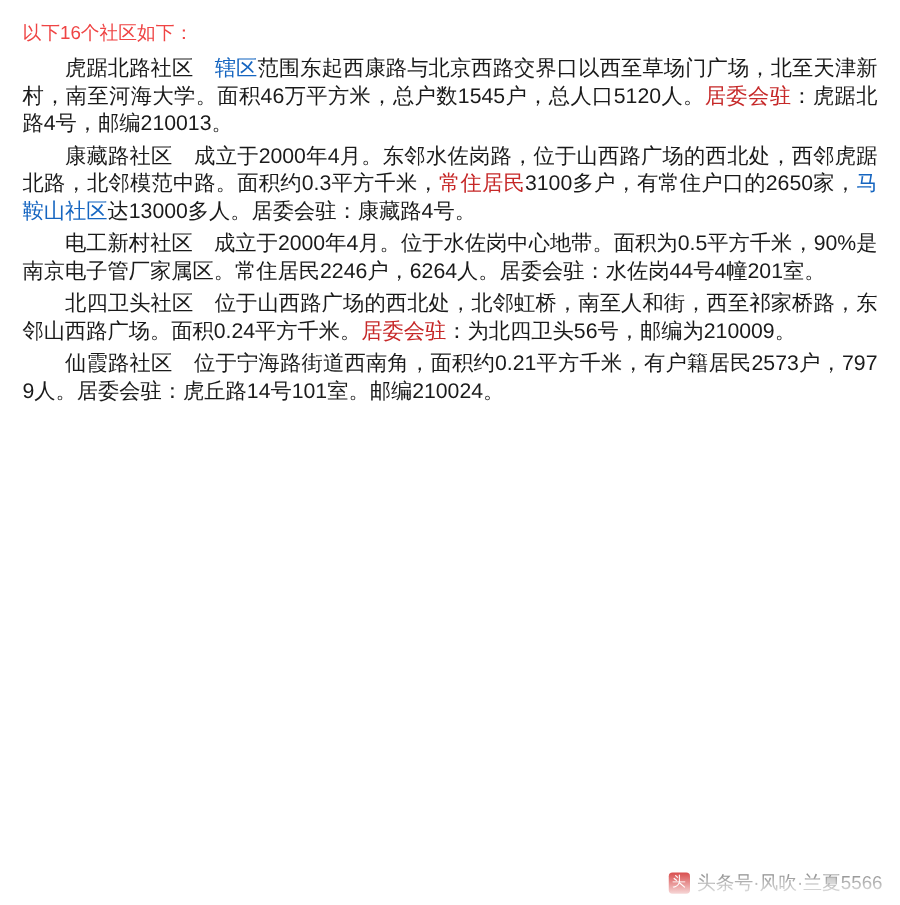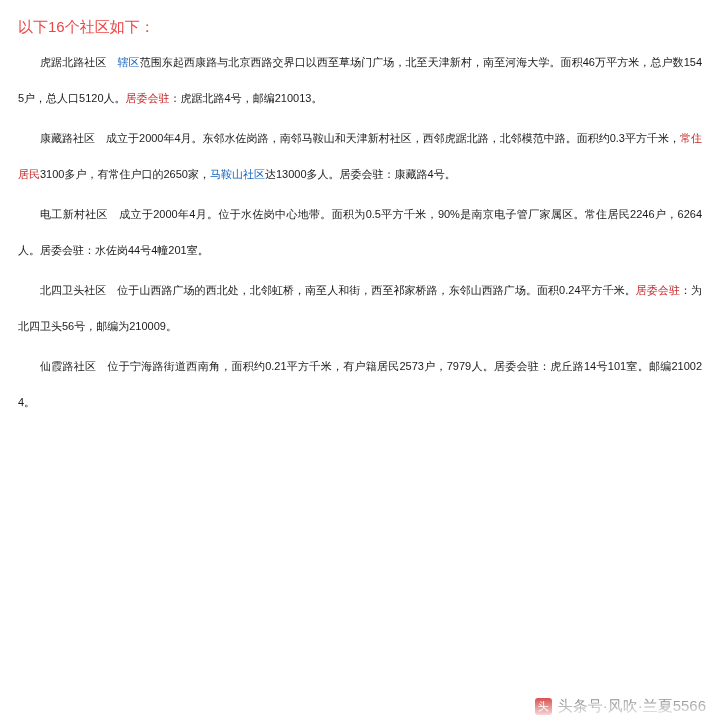--- a/index.html
+++ b/index.html
@@ -20,22 +20,22 @@
     box-sizing: border-box;
     width: 720px;
   }
   .heading {
     font-size: 15px;
     line-height: 26px;
     color: #ef4444;
     margin: 0 0 4px 0;
   }
   .para {
-    font-size: 11px;
-    line-height: 36px;
+    font-size: 17px;
+    line-height: 22px;
     color: #1a1a1a;
     margin: 0 0 4px 0;
     text-align: justify;
     text-justify: inter-ideograph;
     text-indent: 2em;
     word-break: break-all;
   }
   .link {
     color: #1565c0;
   }
@@ -73,21 +73,21 @@
     pointer-events: none;
   }
 </style>
 </head>
 <body>
 
 <div class="page">
   <p class="heading">以下16个社区如下：</p>
   <div id="paras">
       <p class="para"><span>虎踞北路社区　</span><span class="link">辖区</span><span>范围东起西康路与北京西路交界口以西至草场门广场，北至天津新村，南至河海大学。面积46万平方米，总户数1545户，总人口5120人。</span><span class="lnk-red">居委会驻</span><span>：虎踞北路4号，邮编210013。</span></p>
-      <p class="para"><span>康藏路社区　成立于2000年4月。东邻水佐岗路，南邻马鞍山和天津新村社区，西邻虎踞北路，北邻模范中路。面积约0.3平方千米，</span><span class="lnk-red">常住居民</span><span>3100多户，有常住户口的2650家，</span><span class="link">马鞍山社区</span><span>达13000多人。居委会驻：康藏路4号。</span></p>
+      <p class="para"><span>康藏路社区　成立于2000年4月。东邻水佐岗路，位于山西路广场的西北处，西邻虎踞北路，北邻模范中路。面积约0.3平方千米，</span><span class="lnk-red">常住居民</span><span>3100多户，有常住户口的2650家，</span><span class="link">马鞍山社区</span><span>达13000多人。居委会驻：康藏路4号。</span></p>
       <p class="para"><span>电工新村社区　成立于2000年4月。位于水佐岗中心地带。面积为0.5平方千米，90%是南京电子管厂家属区。常住居民2246户，6264人。居委会驻：水佐岗44号4幢201室。</span></p>
       <p class="para"><span>北四卫头社区　位于山西路广场的西北处，北邻虹桥，南至人和街，西至祁家桥路，东邻山西路广场。面积0.24平方千米。</span><span class="lnk-red">居委会驻</span><span>：为北四卫头56号，邮编为210009。</span></p>
       <p class="para"><span>仙霞路社区　位于宁海路街道西南角，面积约0.21平方千米，有户籍居民2573户，7979人。居委会驻：虎丘路14号101室。邮编210024。</span></p>
     </div>
 </div>
 
 <div class="watermark">
   <span class="wm-logo">头</span>
   <span>头条号·风吹·兰夏5566</span>
 </div>

